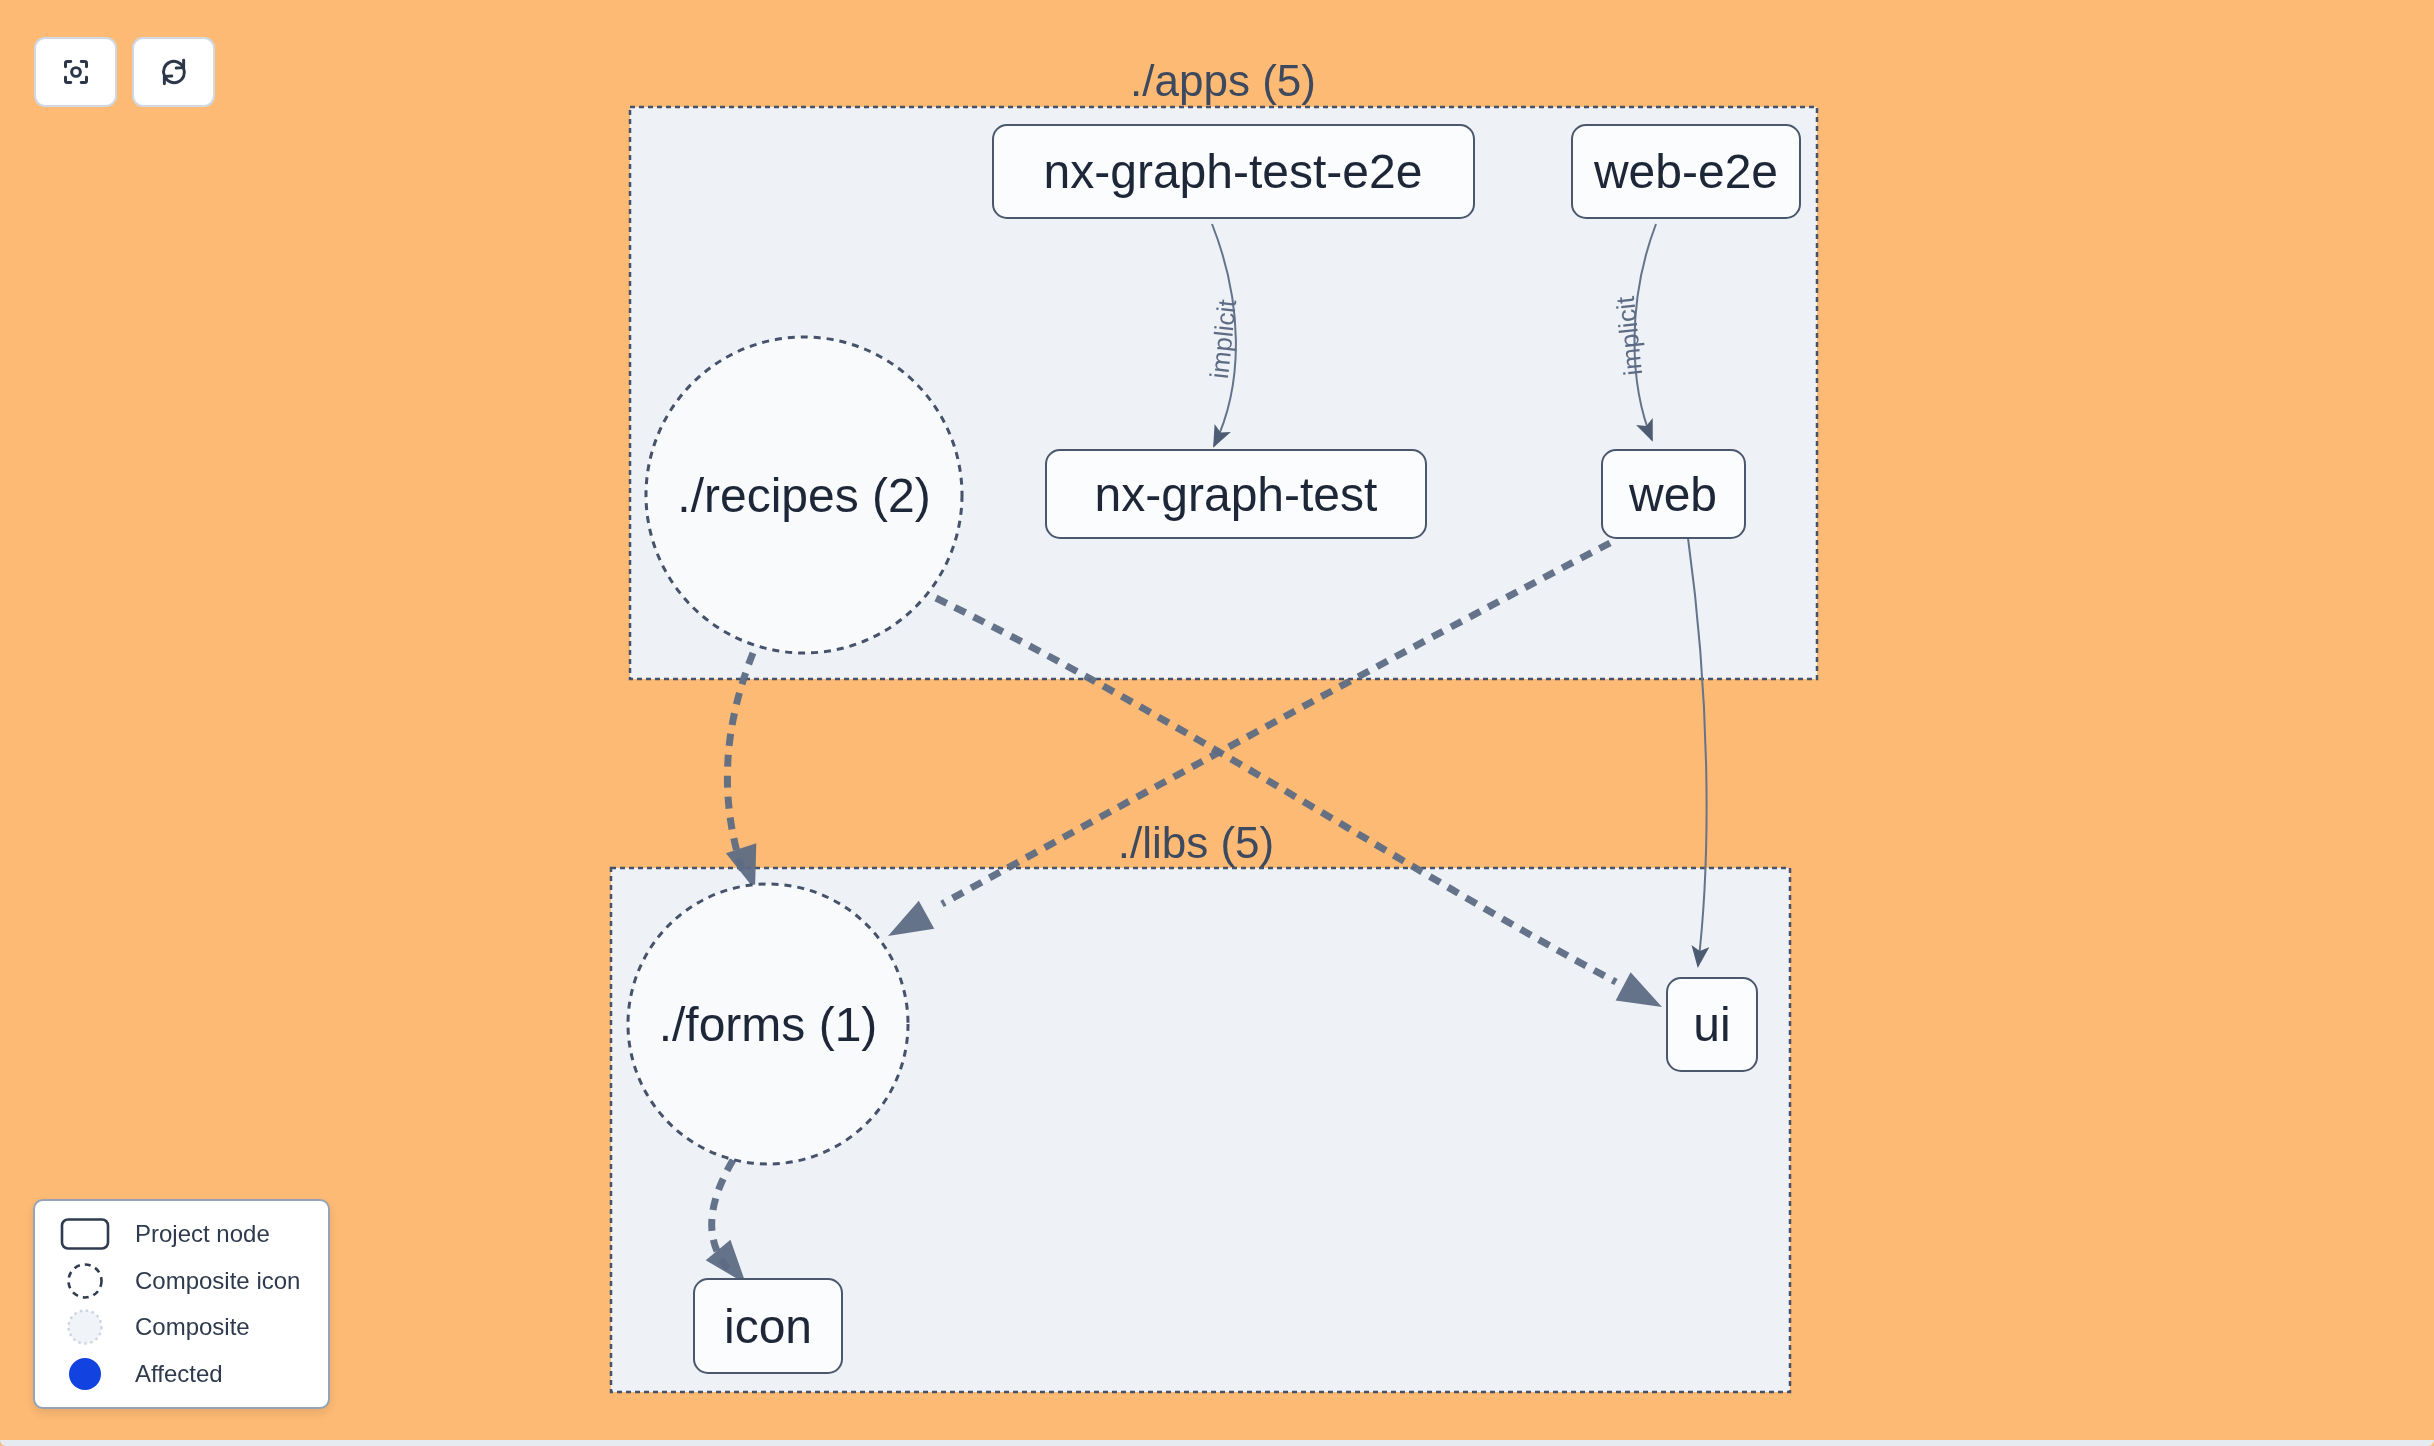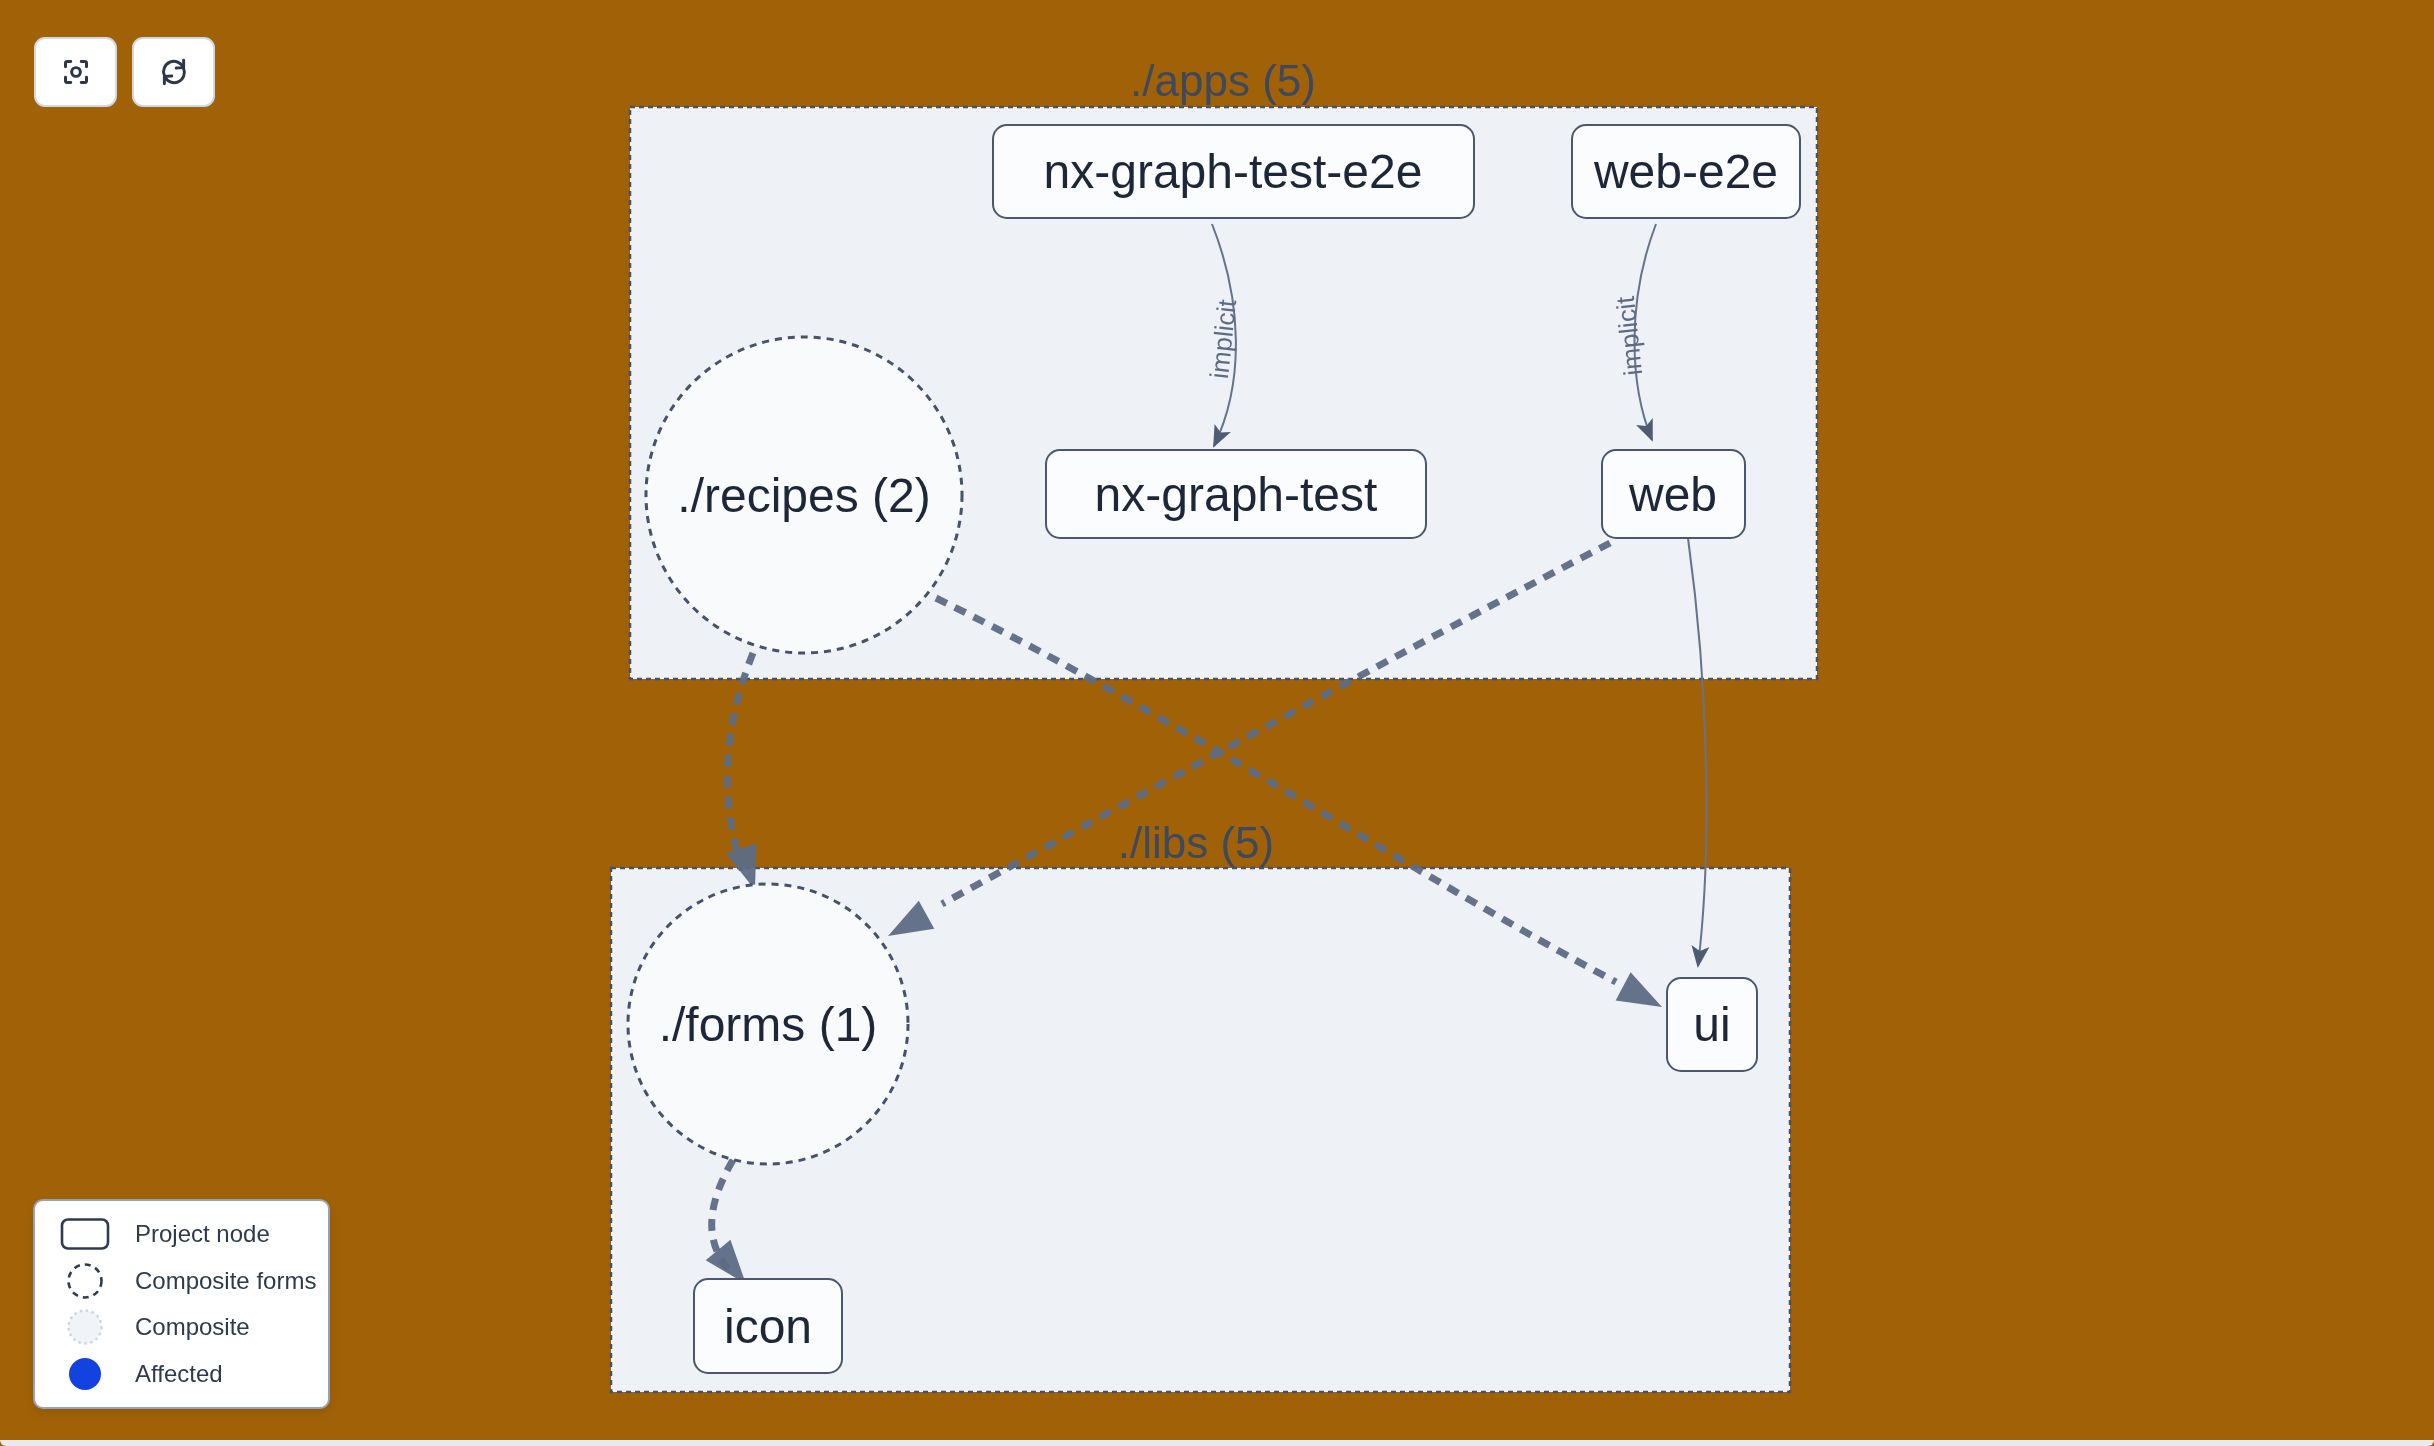--- a/index.html
+++ b/index.html
@@ -1,19 +1,19 @@
 <!DOCTYPE html>
 <html><head>
 <meta charset="utf-8">
 <style>
   html,body{margin:0;padding:0;background:#ffffff;}
   .canvas{
     position:relative;
     width:2434px;height:1446px;
-    background:#a16207;
+    background:#fdba74;
     overflow:hidden;
     font-family:"Liberation Sans", sans-serif;
   }
   svg text{font-family:"Liberation Sans", sans-serif;}
   .group-rect{fill:#eef1f6;stroke:#45526a;stroke-width:2.5;stroke-dasharray:5 4;}
   .group-title{fill:#3c495e;font-size:44px;}
   .node-rect{fill:#fbfcfe;stroke:#4a576d;stroke-width:2;}
   .node-label{fill:#1d2738;font-size:48px;}
   .composite-circle{fill:#f8fafc;stroke:#45526a;stroke-width:3;stroke-dasharray:7 6;}
   .edge-solid{fill:none;stroke:#64748b;stroke-width:2;}
@@ -164,21 +164,21 @@
         </svg>
       </span>
       <span class="legend-label">Project node</span>
     </div>
     <div class="legend-row">
       <span class="legend-swatch">
         <svg width="40" height="40" viewBox="0 0 40 40">
           <circle cx="20" cy="20" r="16.5" fill="none" stroke="#2f3b4e" stroke-width="2.6" stroke-dasharray="6 5"></circle>
         </svg>
       </span>
-      <span class="legend-label">Composite forms</span>
+      <span class="legend-label">Composite icon</span>
     </div>
     <div class="legend-row">
       <span class="legend-swatch">
         <svg width="40" height="40" viewBox="0 0 40 40">
           <circle cx="20" cy="20" r="16.5" fill="#f0f3f7" stroke="#ccd5e0" stroke-width="2.4" stroke-dasharray="2.5 3.5"></circle>
         </svg>
       </span>
       <span class="legend-label">Composite</span>
     </div>
     <div class="legend-row">

